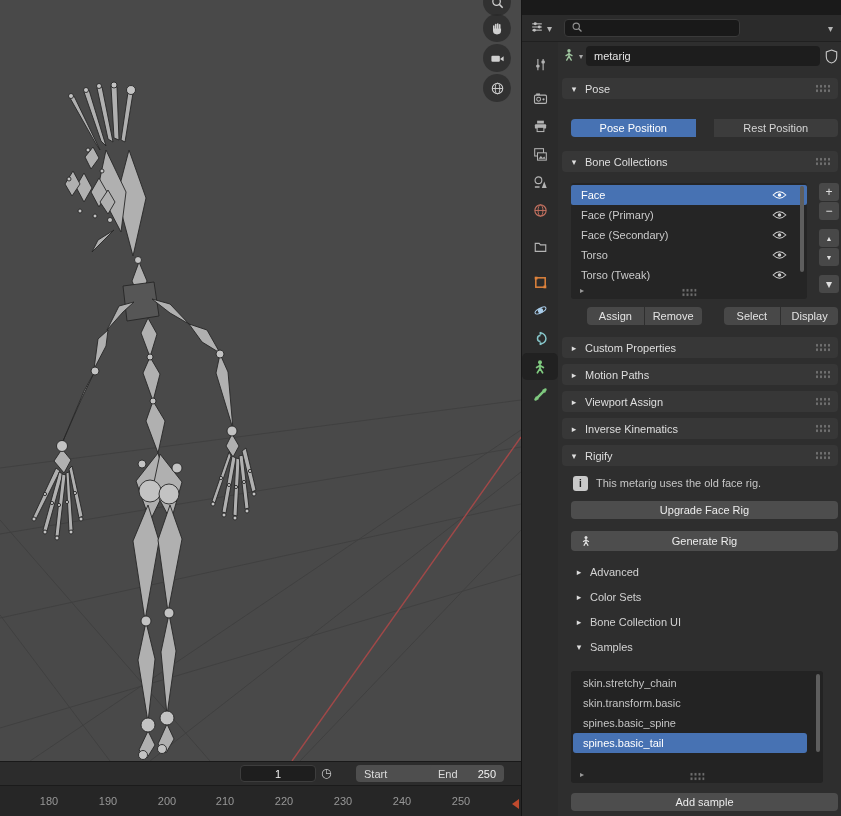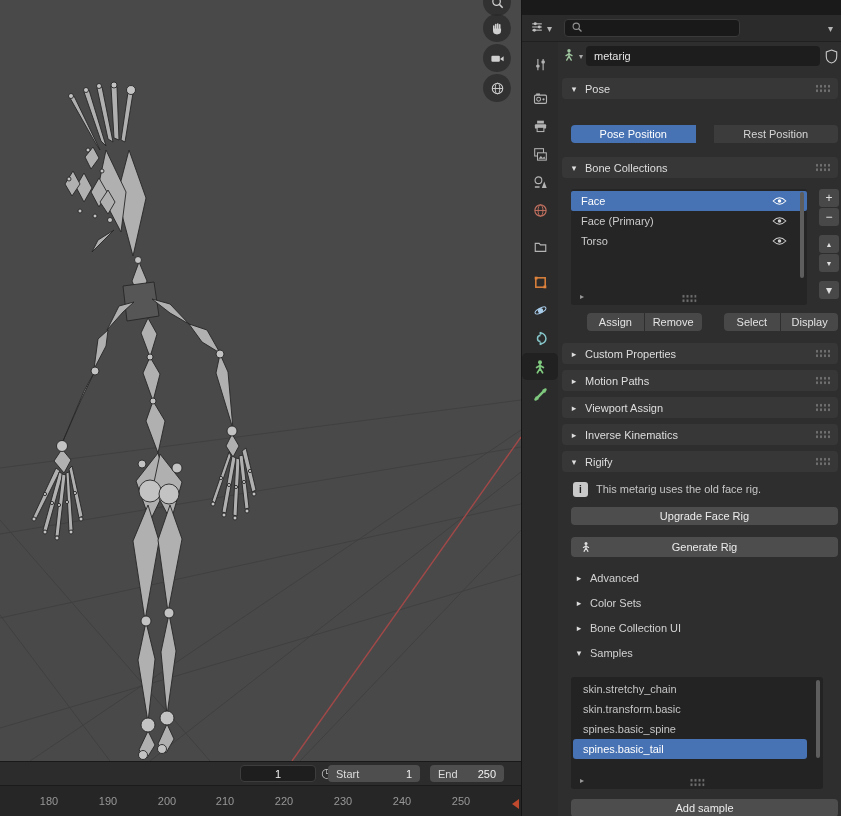--- a/index.html
+++ b/index.html
@@ -17,21 +17,21 @@
 
   
   .timeline{position:absolute;left:0;top:761px;width:521px;height:55px;}
   .tl-head{position:relative;height:24px;background:#2c2c2c;border-top:1px solid #191919;box-sizing:border-box;}
   .tl-frame{position:absolute;left:240px;top:3px;width:76px;height:17px;background:#1e1e1e;
     border:1px solid #3d3d3d;border-radius:4px;box-sizing:border-box;color:#f0f0f0;
     display:flex;align-items:center;justify-content:center;}
   .tl-clock{position:absolute;left:321px;top:4px;font-size:12px;color:#c6c6c6;}
   .rangefield{position:absolute;top:3px;height:17px;background:#4e4e4e;border-radius:4px;box-sizing:border-box;
     display:flex;justify-content:space-between;align-items:center;padding:0 8px;}
-  .tl-start{left:328px;width:92px}.tl-end{left:430px;width:74px}
+  .tl-start{left:356px;width:92px}.tl-end{left:430px;width:74px}
   .rf-l{color:#dcdcdc}.rf-v{color:#f2f2f2}
   .tl-ruler{position:relative;height:31px;background:#262626;border-top:1px solid #1b1b1b;box-sizing:border-box;}
   .rn{position:absolute;top:9px;width:34px;text-align:center;color:#979797;}
   .end-marker{position:absolute;right:2px;top:13px;width:0;height:0;
     border-top:5px solid transparent;border-bottom:5px solid transparent;border-right:7px solid #bf4a2e;}
 
   
   .props{position:absolute;left:521px;top:0;width:320px;height:816px;background:#2e2e2e;
     border-left:1px solid #151515;box-sizing:border-box;}
   .topstrip{height:15px;background:#1a1a1a;}
@@ -54,21 +54,21 @@
   .id-field{flex:1;height:20px;background:#1d1d1d;border-radius:4px;line-height:20px;padding-left:8px;color:#e4e4e4;}
   .id-shield{display:flex;margin-left:2px;}
 
   .ph{height:21px;background:#373737;border-radius:4px;display:flex;align-items:center;gap:6px;
     padding:0 8px 0 7px;box-sizing:border-box;}
   .chev{width:10px;font-size:9px;color:#dedede;text-align:center;flex:none;}
   .lbl{color:#dedede;}
   .grip{margin-left:auto;width:15px;height:9px;flex:none;
     background-image:radial-gradient(circle,#717171 1px,transparent 1.2px);background-size:4px 4.5px;}
 
-  .seg-row{display:flex;gap:18px;margin:26px 0 0 9px;}
+  .seg-row{display:flex;gap:18px;margin:20px 0 0 9px;}
   .seg{flex:1;height:18px;background:#3c3c3c;color:#d6d6d6;display:flex;align-items:center;justify-content:center;}
   .seg.first{border-radius:4px 0 0 4px}.seg.last{border-radius:0 4px 4px 0}
   .seg.selected{background:#4772b3;color:#ffffff;}
 
   .bc-wrap{display:flex;margin:11px 0 0 9px;}
   .bc-list{width:236px;height:116px;background:#252525;border-radius:3px;position:relative;
     padding-top:2px;box-sizing:border-box;flex:none;}
   .bc-row{height:20px;display:flex;align-items:center;padding:0 20px 0 10px;color:#cbcbcb;}
   .bc-row.selected{background:#4772b3;color:#fff;border-radius:2px;}
   .eye{margin-left:auto;display:flex;color:#cfcfcf;}
@@ -449,21 +449,39 @@
           <div class="bc-row">
             <span>Face (Primary)</span>
             <span class="eye">
                 <svg width="15" height="10" viewBox="0 0 16 10">
                   <path d="M1.2 5 Q8 -1.8 14.8 5 Q8 11.8 1.2 5 Z" fill="none" stroke="currentColor" stroke-width="1.1"></path>
                   <circle cx="8" cy="5" r="1.9" fill="currentColor"></circle>
                 </svg>
               </span>
           </div>
           <div class="bc-row">
+            <span>Face (Secondary)</span>
+            <span class="eye">
+                <svg width="15" height="10" viewBox="0 0 16 10">
+                  <path d="M1.2 5 Q8 -1.8 14.8 5 Q8 11.8 1.2 5 Z" fill="none" stroke="currentColor" stroke-width="1.1"></path>
+                  <circle cx="8" cy="5" r="1.9" fill="currentColor"></circle>
+                </svg>
+              </span>
+          </div>
+          <div class="bc-row">
             <span>Torso</span>
+            <span class="eye">
+                <svg width="15" height="10" viewBox="0 0 16 10">
+                  <path d="M1.2 5 Q8 -1.8 14.8 5 Q8 11.8 1.2 5 Z" fill="none" stroke="currentColor" stroke-width="1.1"></path>
+                  <circle cx="8" cy="5" r="1.9" fill="currentColor"></circle>
+                </svg>
+              </span>
+          </div>
+          <div class="bc-row">
+            <span>Torso (Tweak)</span>
             <span class="eye">
                 <svg width="15" height="10" viewBox="0 0 16 10">
                   <path d="M1.2 5 Q8 -1.8 14.8 5 Q8 11.8 1.2 5 Z" fill="none" stroke="currentColor" stroke-width="1.1"></path>
                   <circle cx="8" cy="5" r="1.9" fill="currentColor"></circle>
                 </svg>
               </span>
           </div>
           <div class="vscroll"></div>
           <div class="list-grip">
             <span class="tri">▸</span>

